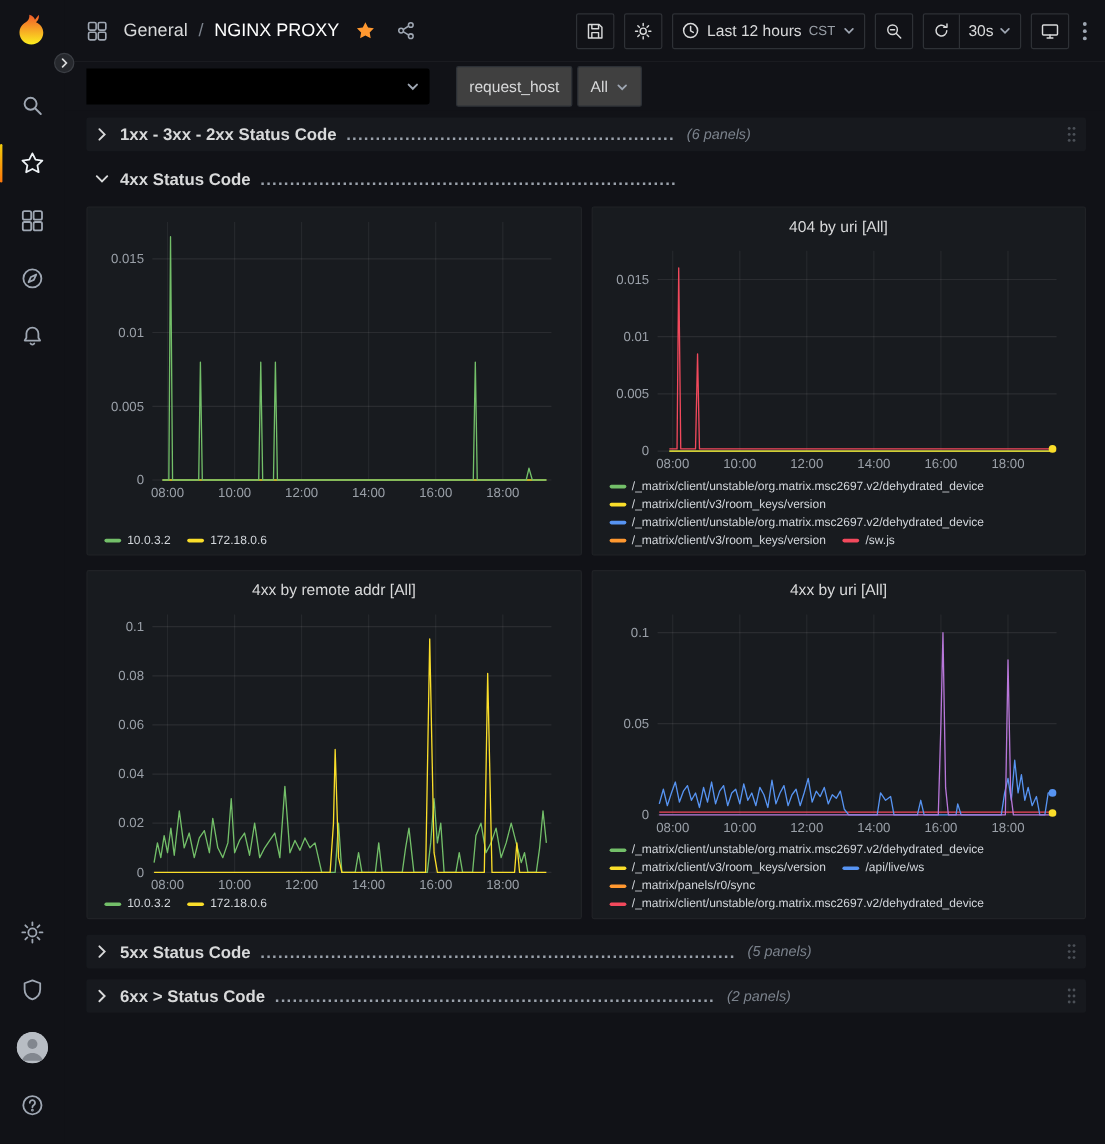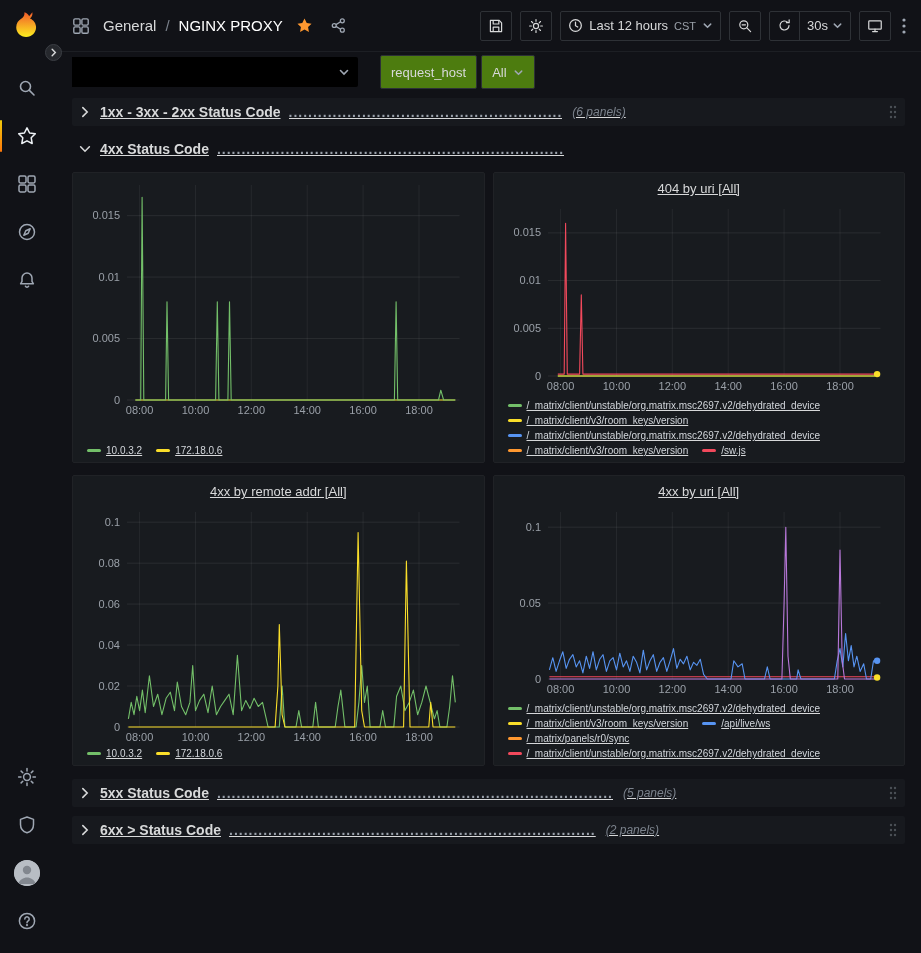--- a/index.html
+++ b/index.html
@@ -77,26 +77,26 @@
     background:#181b1f; color:#6e9fff; font-size:12px; font-weight:500;
     border-radius:2px 0 0 2px; cursor:default;
   }
   .vselect-black {
     width:286px; height:30px; background:#000000; border-radius:0 2px 2px 0;
     display:flex; align-items:center; justify-content:flex-end; padding:0 8px;
     cursor:pointer; color:#9fa7b3;
   }
   .vchip {
     height:30px; display:flex; align-items:center; gap:6px; padding:16px 10px;
-    background:#4d7c0f; border:1px solid #2c3036; border-radius:2px;
+    background:#404040; border:1px solid #2c3036; border-radius:2px;
     color:#d8d9da; font-size:13px; cursor:pointer;
   }
 
   
-  .content { position:absolute; left:54px; right:0; top:92px; bottom:0; padding:6px 16px 0 18px; overflow:hidden;text-decoration:underline; }
+  .content { position:absolute; left:54px; right:0; top:92px; bottom:0; padding:6px 16px 0 18px; overflow:hidden; }
   .row-header {
     height:28px; display:flex; align-items:center; gap:8px; padding:0 8px 0 6px;
     border-radius:2px; cursor:pointer; margin-bottom:9px;
   }
   .row-header.collapsed { background:#17191e; }
   .row-header .chev { color:#d8d9da; display:flex; flex:none; }
   .rtitle { font-size:14px; font-weight:700; color:#d8d9da; white-space:nowrap; }
   .rdots { font-size:14px; font-weight:700; color:#9aa1ab; letter-spacing:1px; overflow:hidden; white-space:nowrap; }
   .rcount { font-size:12px; font-style:italic; color:#7b828c; white-space:nowrap; margin-left:2px; }
   .rhandle { margin-left:auto; color:#4b5057; cursor:grab; display:flex; }

